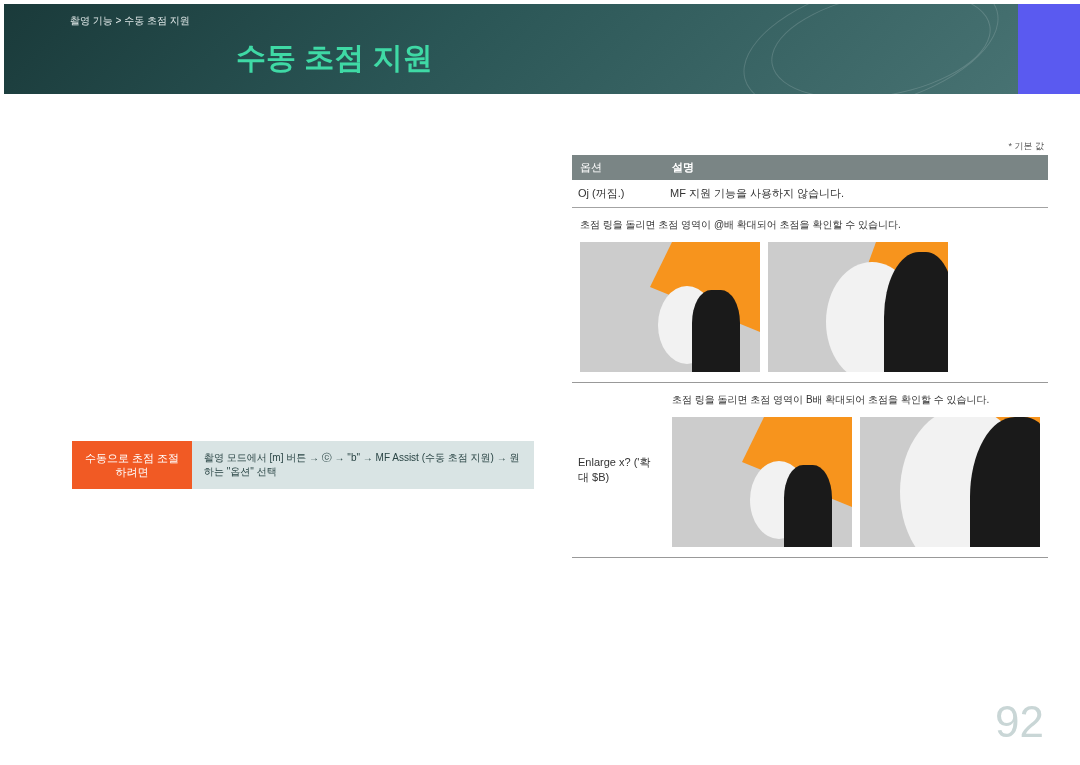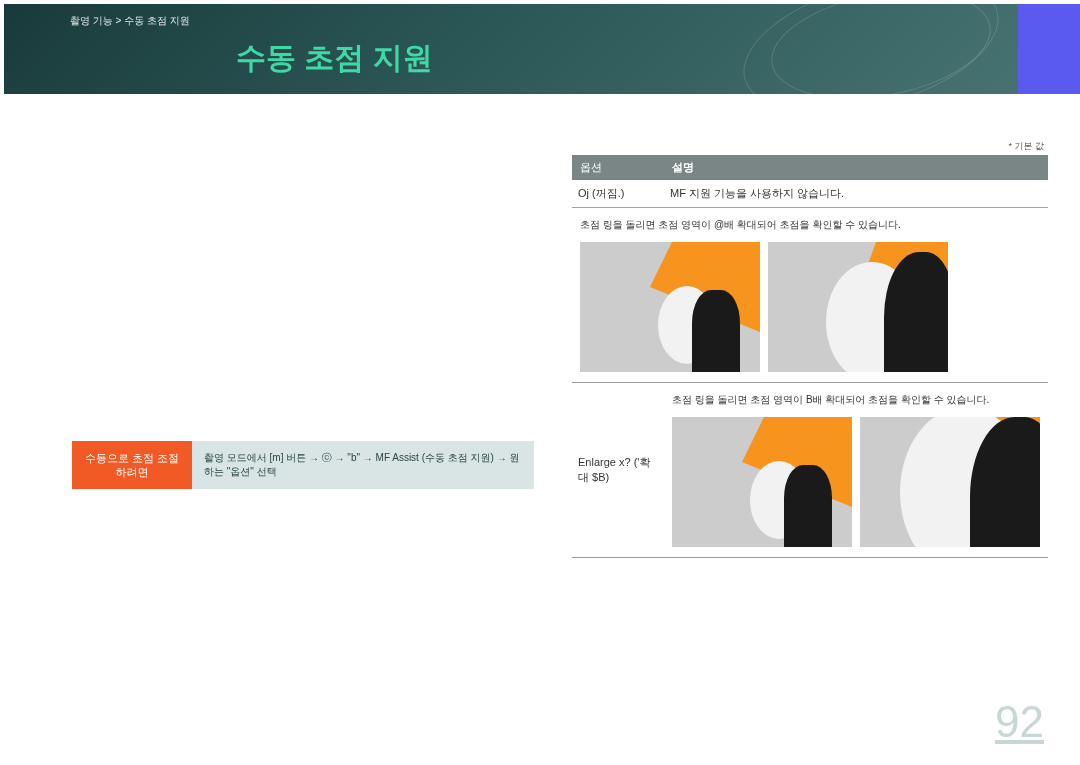--- a/index.html
+++ b/index.html
@@ -159,21 +159,20 @@
     background: #f2f2f2;
     border-radius: 50%;
   }
   .page-num {
     position: absolute;
     bottom: 18px;
     right: 36px;
     font-size: 44px;
     font-weight: 300;
     color: #c9d6d6;
-    text-decoration: underline;
   }
 </style>
 </head>
 <body>
 
 <div class="header">
   <div class="header-swirl"></div>
   <div class="header-blue"></div>
   <div class="header-breadcrumb">촬영 기능 &gt; 수동 초점 지원</div>
   <div class="header-title">수동 초점 지원</div>

